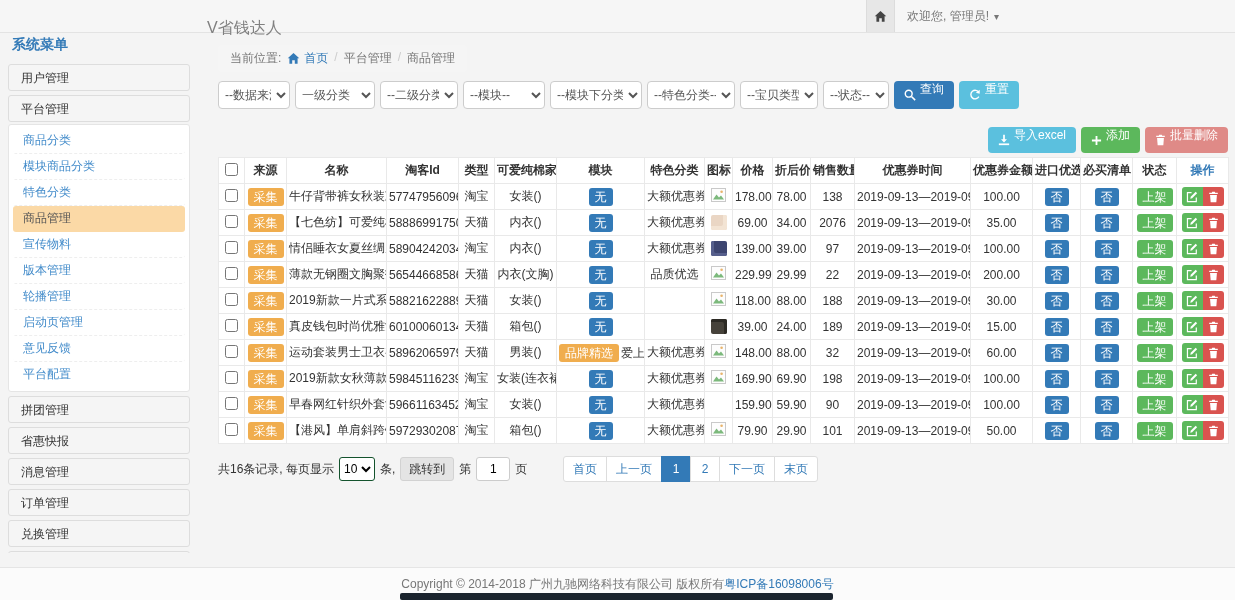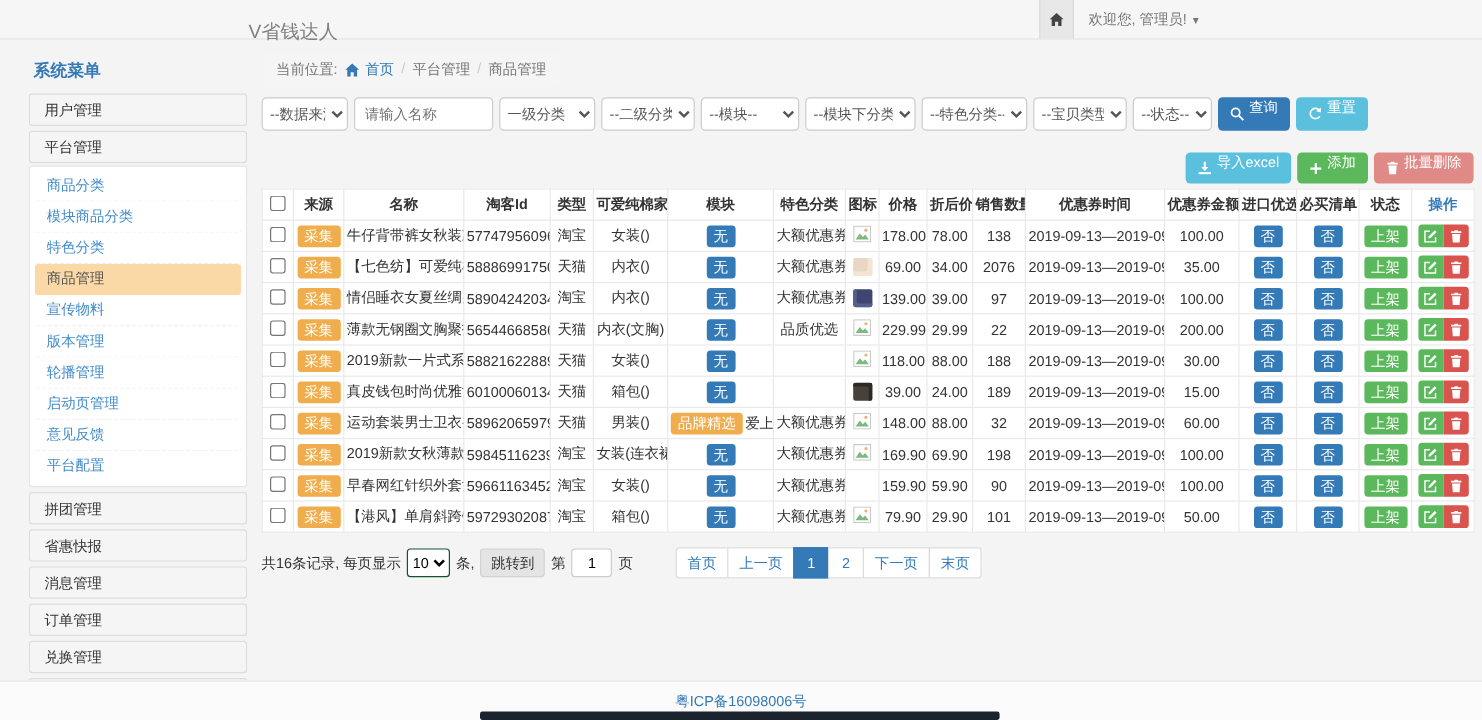--- a/index.html
+++ b/index.html
@@ -14,21 +14,21 @@
   
   .topbar{ position:absolute; top:0; left:0; right:0; height:33px; background:#f6f6f6; border-bottom:1px solid #e3e3e3; }
   .app-title{ position:absolute; left:207px; top:12px; line-height:32px; font-size:16px; color:#808080; }
   .home-btn{ position:absolute; left:866px; top:0; width:29px; height:32px; background:#e7e7e7;
     border-left:1px solid #dcdcdc; border-right:1px solid #dcdcdc; display:flex; align-items:center; justify-content:center;
     color:#444; cursor:pointer; }
   .user-menu{ position:absolute; left:907px; top:0; line-height:32px; color:#777; cursor:pointer; }
   .caret{ font-size:10px; margin-left:5px; color:#777; }
 
   
-  .sidebar{ position:absolute; left:8px; top:45px; width:182px; max-height:522px; overflow:hidden;margin-left:16px; }
+  .sidebar{ position:absolute; left:8px; top:31px; width:182px; max-height:522px; overflow:hidden; }
   .side-title{ color:var(--primary,#337ab7); font-weight:bold; font-size:14px; padding:5px 4px 10px; }
   .side-group{ background:#f5f5f5; border:1px solid #ddd; border-radius:3px; padding:0 12px; height:27px;
     line-height:26px; color:#333; margin-bottom:4px; cursor:pointer; white-space:nowrap; overflow:hidden; }
   .side-sub{ background:#fff; border:1px solid #e5e5e5; border-radius:3px; margin:-2px 0 4px; padding:3px 4px; }
   .side-link{ color:var(--link,#428bca); padding:0 10px; height:26px; line-height:25px; border-bottom:1px dashed #eee;
     cursor:pointer; border-radius:3px; white-space:nowrap; overflow:hidden; }
   .side-sub .side-link:last-child{ border-bottom:none; }
   .side-link.active{ background:var(--active-menu-bg,#fbd9a6); color:#555; border-bottom-color:transparent; }
 
   
@@ -157,21 +157,20 @@
         <span>首页</span>
       </span>
       <span class="bc-sep">/</span>
       <span>平台管理</span>
       <span class="bc-sep">/</span>
       <span>商品管理</span>
     </div>
 
     <div class="filter-bar">
       <span class="fsel-slot"><select class="f-select" style="width: 72px;"><option>--数据来源--</option></select></span>
-      <input class="f-input" placeholder="请输入名称" style="">
       <span class="fsel-slot"><select class="f-select" style="width: 80px;"><option>一级分类</option></select><select class="f-select" style="width: 78px;"><option>--二级分类--</option></select><select class="f-select" style="width: 82px;"><option>--模块--</option></select><select class="f-select" style="width: 92px;"><option>--模块下分类--</option></select><select class="f-select" style="width: 88px;"><option>--特色分类--</option></select><select class="f-select" style="width: 78px;"><option>--宝贝类型--</option></select><select class="f-select" style="width: 66px;"><option>--状态--</option></select></span>
       <button class="btn btn-primary">
         <span class="ic">
             <svg width="12" height="12" viewBox="0 0 14 14">
               <circle cx="5.5" cy="5.5" r="4" fill="none" stroke="currentColor" stroke-width="1.7"></circle>
               <line x1="8.7" y1="8.7" x2="13" y2="13" stroke="currentColor" stroke-width="1.8"></line>
             </svg>
           </span>
         <span>查询</span>
       </button>
@@ -686,17 +685,18 @@
           <button class="pg-btn active">1</button>
           <button class="pg-btn">2</button>
           <button class="pg-btn">下一页</button>
           <button class="pg-btn">末页</button>
         </div>
     </div>
 
   </div>
 
   <div class="footer">
+    <span>Copyright © 2014-2018 广州九驰网络科技有限公司 版权所有</span>
     <span class="icp">粤ICP备16098006号</span>
   </div>
   <div class="bottom-bar"></div>
 
 </div>
 
 </body></html>

